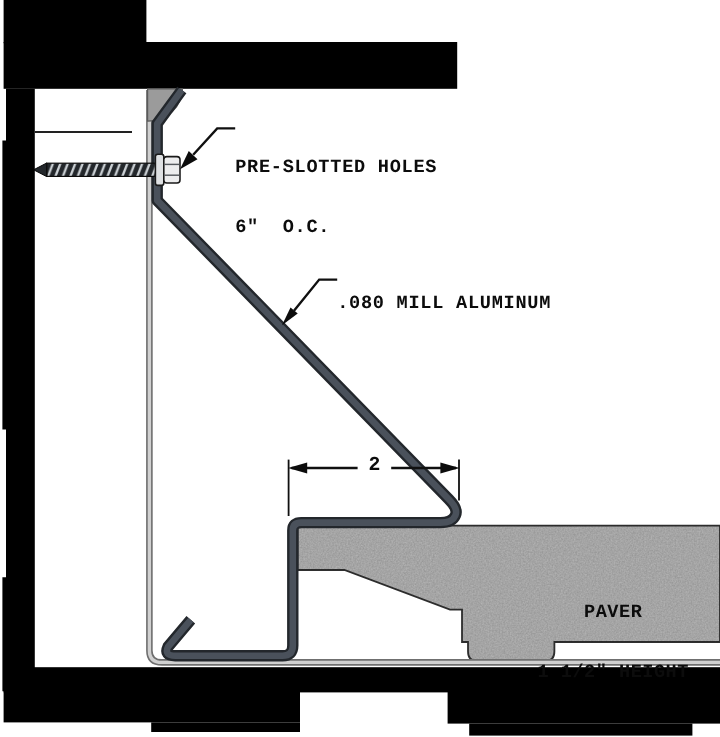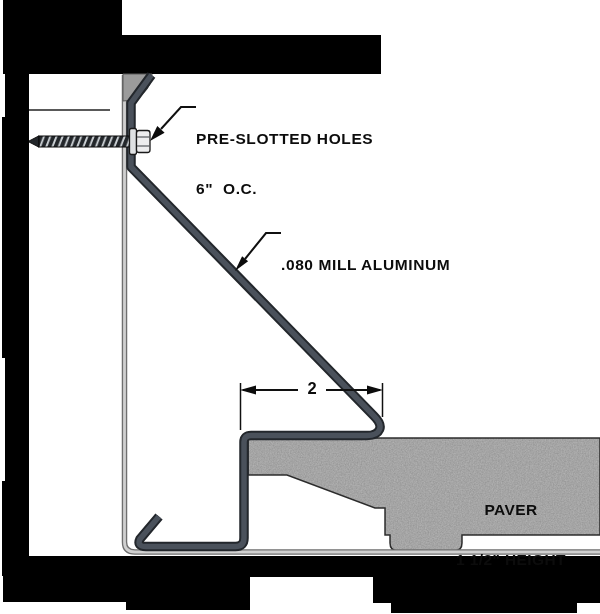--- a/index.html
+++ b/index.html
@@ -1,34 +1,34 @@
 <!DOCTYPE html>
 <html style="--ink: #000000; --bar-fill: #4a515b; --bar-edge: #23272c; --membrane-light: #d0d0d0; --membrane-edge: #6f6f6f; --sealant-fan: #9b9b9b; --paver-fill: #b7b7b7; --paver-edge: #2f2f2f;"><head>
 <meta charset="utf-8">
 <style>
   html,body{margin:0;padding:0;background:#ffffff;}
   .stage{
     position:relative;
     width:600px;height:614px;
     background:#ffffff;
     overflow:hidden;
-    font-family:Liberation Sans, sans-serif;
+    font-family:Liberation Mono, monospace;
   }
   .stage svg{position:absolute;left:0;top:0;}
   .lbl{
     position:absolute;
     font-weight:700;
     font-size:15.5px;
     line-height:16.5px;
     letter-spacing:.6px;
     color:#0c0c0c;
     white-space:pre;
   }
   #lbl-pre  {left:196px;top:98px;}
-  #lbl-term {left:281px;top:224px;}
+  #lbl-term {left:281px;top:212px;}
   #lbl-paver{left:415px;top:469px;width:192px;text-align:center;letter-spacing:.4px;}
   #lbl-dim  {left:298px;top:380px;width:28px;text-align:center;font-size:16.5px;letter-spacing:0;}
 
   
   .ink        {fill:var(--ink,#000);}
   .bar-under  {stroke:var(--bar-edge,#23272c);}
   .bar-over   {stroke:var(--bar-fill,#4a515b);}
   .mem-under  {stroke:var(--membrane-edge,#6f6f6f);}
   .mem-over   {stroke:var(--membrane-light,#d0d0d0);}
   .fan        {fill:var(--sealant-fan,#9b9b9b);stroke:#5a5a5a;stroke-width:1;}

